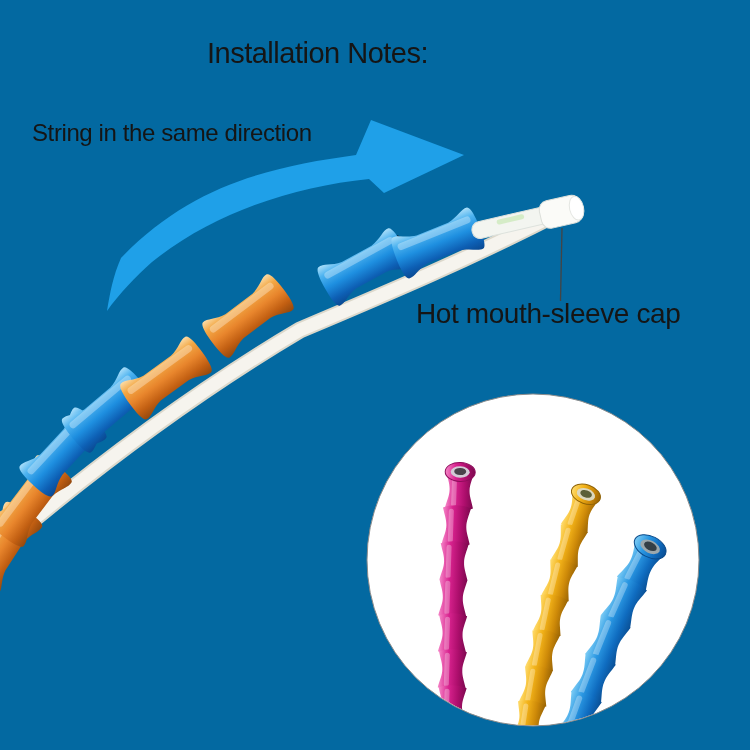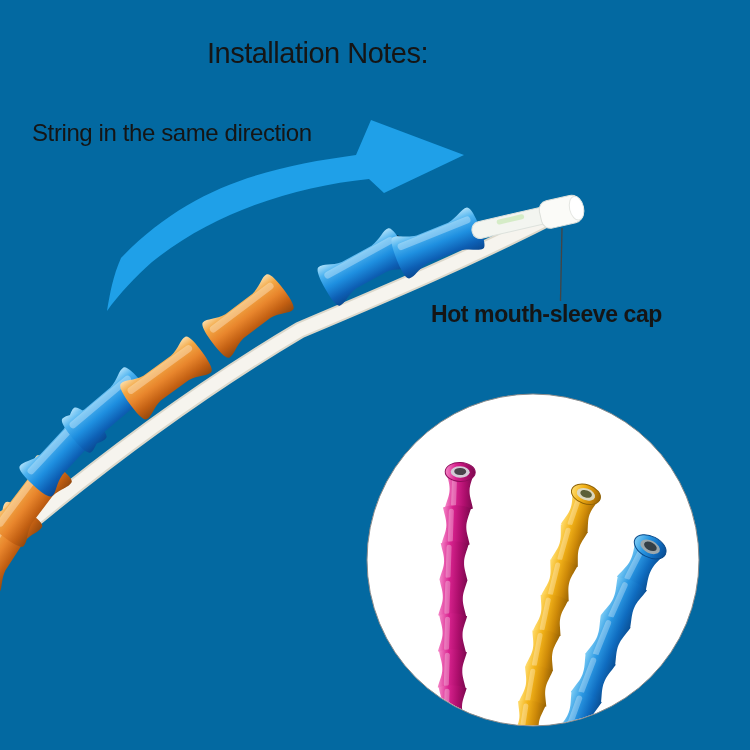--- a/index.html
+++ b/index.html
@@ -11,22 +11,22 @@
   #title{
     left:207px;top:37px;font-size:29px;letter-spacing:-0.5px;color:#151515;
     white-space:nowrap;
   }
   #direction-label{
     left:24px;top:119px;font-size:24px;letter-spacing:-0.4px;color:#151515;
     white-space:nowrap;
     margin-left:8px;
   }
   #cap-callout{
-    left:431px;top:300px;font-size:23px;line-height:28px;letter-spacing:-0.4px;
-    color:#151515;white-space:nowrap;font-weight:bold;
+    left:416px;top:300px;font-size:28px;line-height:28px;letter-spacing:-0.4px;
+    color:#151515;white-space:nowrap;
   }
   svg{position:absolute;left:0;top:0;}
 </style>
 </head>
 <body>
 
 <div id="stage">
 
   <svg width="750" height="750" viewBox="0 0 750 750">
     <defs>

